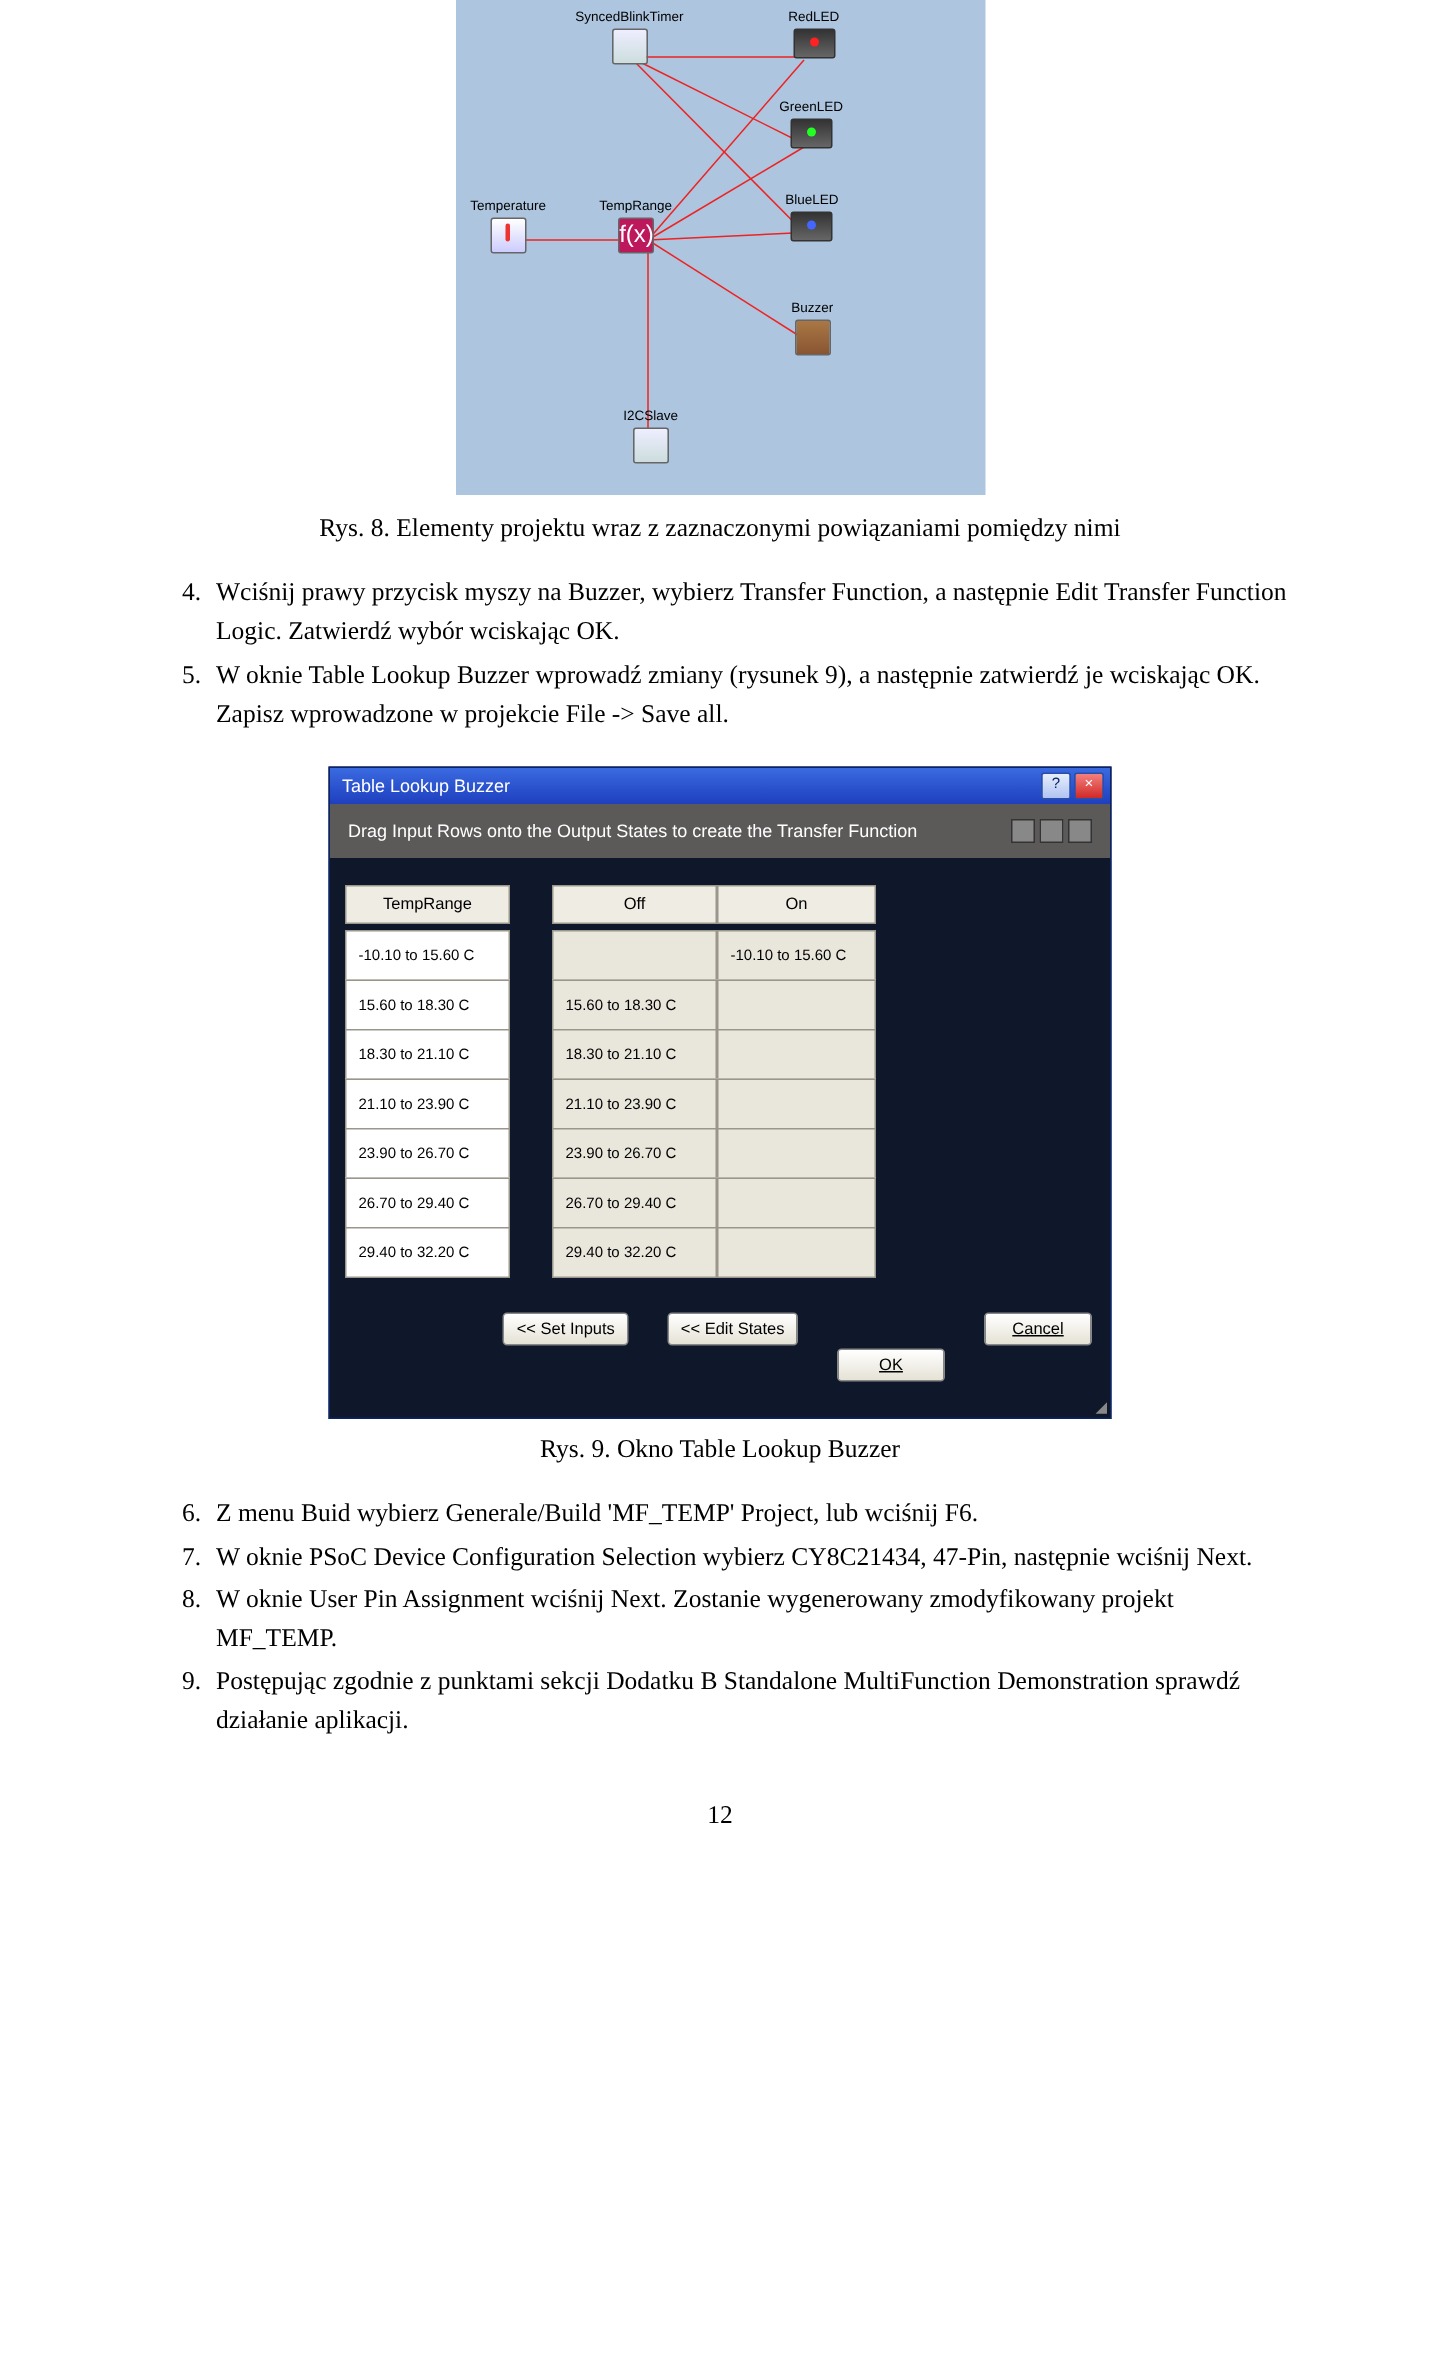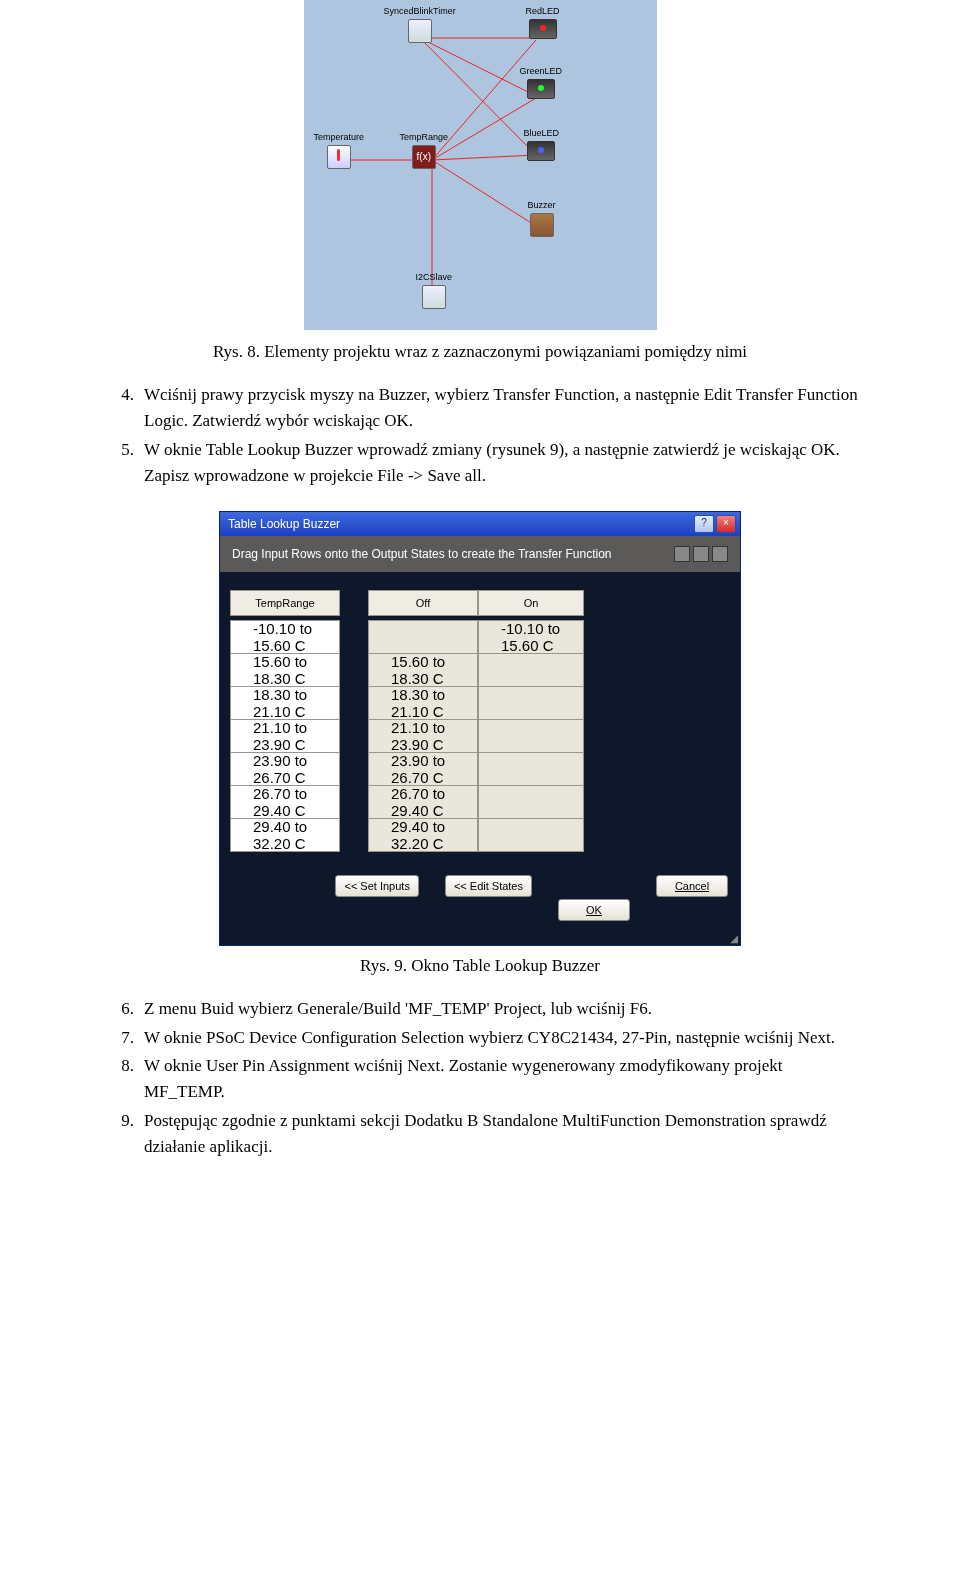--- a/index.html
+++ b/index.html
@@ -47,21 +47,21 @@
     background: linear-gradient(#333,#666);
     border:1px solid #333;
     position:relative;
   }
   .dnode.led .dot { position:absolute; top:5px; width:6px;height:6px;border-radius:50%; }
   .dnode.led.red .dot{ background:#f22; left:10px;}
   .dnode.led.green .dot{ background:#2f2; left:10px;}
   .dnode.led.blue .dot{ background:#46f; left:10px;}
   .dnode.temp .ico{ background:linear-gradient(#fff,#ccf); position:relative;}
   .dnode.temp .ico::after{content:'';position:absolute;left:9px;top:3px;width:3px;height:12px;background:#e33;border-radius:2px;}
-  .dnode.fx .ico{ background:#7f1d1d; color:#fff; font-size:10px; line-height:22px;}
+  .dnode.fx .ico{ background:#be185d; color:#fff; font-size:16px; line-height:22px;}
   .dnode.buzz .ico{ background:linear-gradient(#a74,#853);}
   svg.lines { position:absolute; left:0; top:0; width:300px; height:330px; }
 
   .caption { text-align:center; font-size:17px; margin: 6px 0 20px 0; }
   .para { font-size:17px; line-height:1.55; margin:0 0 4px 0; }
   .num-item { display:flex; margin-bottom:2px;}
   .num-item .n { width:34px; flex-shrink:0; text-align:right; padding-right:10px;}
   .num-item .t { flex:1;}
 
   
@@ -107,24 +107,24 @@
   .cols{ display:flex; }
   .col{ width:110px; }
   .col.on{ width:106px;}
   .colhdr{
     height:24px; display:flex; align-items:center; justify-content:center;
     font-size:11px; border:1px solid #9a968c; background:#efece3;
     margin-bottom:4px;
   }
   .cell{
     height:32px; display:flex; align-items:center;
-    font-size:15px;
+    font-size:10px;
     border:1px solid #9a968c;
     background:#fff;
-    padding:0 22px;
+    padding:0 8px;
     margin-bottom:-1px;
   }
   .col .cell:first-of-type{}
   .col.state .cell{ background:#e9e6dc;}
   .btnrow{
     display:flex; justify-content:flex-end; gap:26px;
     padding:14px 12px 14px 12px;
   }
   .dbtn{
     min-width:72px; height:22px;
@@ -284,25 +284,26 @@
 
   <div class="caption">Rys. 9. Okno Table Lookup Buzzer</div>
 
   <div id="steps-b">
       <div class="num-item para">
         <div class="n">6.</div>
         <div class="t">Z menu Buid wybierz Generale/Build 'MF_TEMP' Project, lub wciśnij F6.</div>
       </div>
       <div class="num-item para">
         <div class="n">7.</div>
-        <div class="t">W oknie PSoC Device Configuration Selection wybierz CY8C21434, 27-Pin, następnie wciśnij Next.</div>
+        <div class="t">W oknie PSoC Device Configuration Selection wybierz CY8C21434, 47-Pin, następnie wciśnij Next.</div>
       </div>
       <div class="num-item para">
         <div class="n">8.</div>
         <div class="t">W oknie User Pin Assignment wciśnij Next. Zostanie wygenerowany zmodyfikowany projekt MF_TEMP.</div>
       </div>
       <div class="num-item para">
         <div class="n">9.</div>
         <div class="t">Postępując zgodnie z punktami sekcji Dodatku B Standalone MultiFunction Demonstration sprawdź działanie aplikacji.</div>
       </div>
     </div>
 
+  <div class="pagenum">12</div>
 </div>
 
 </body></html>

